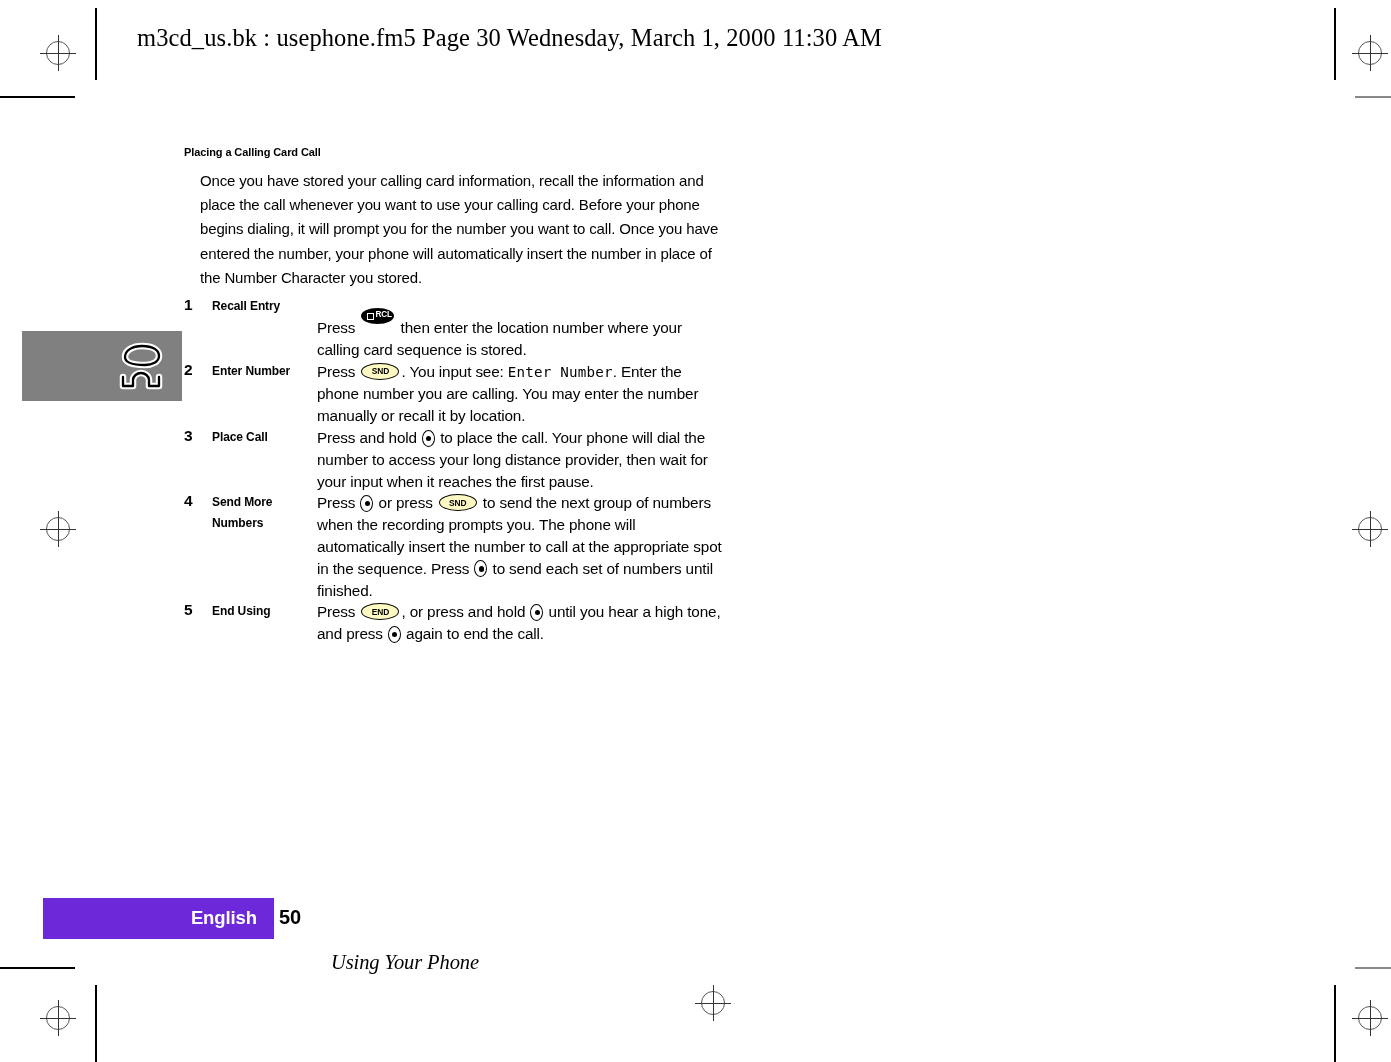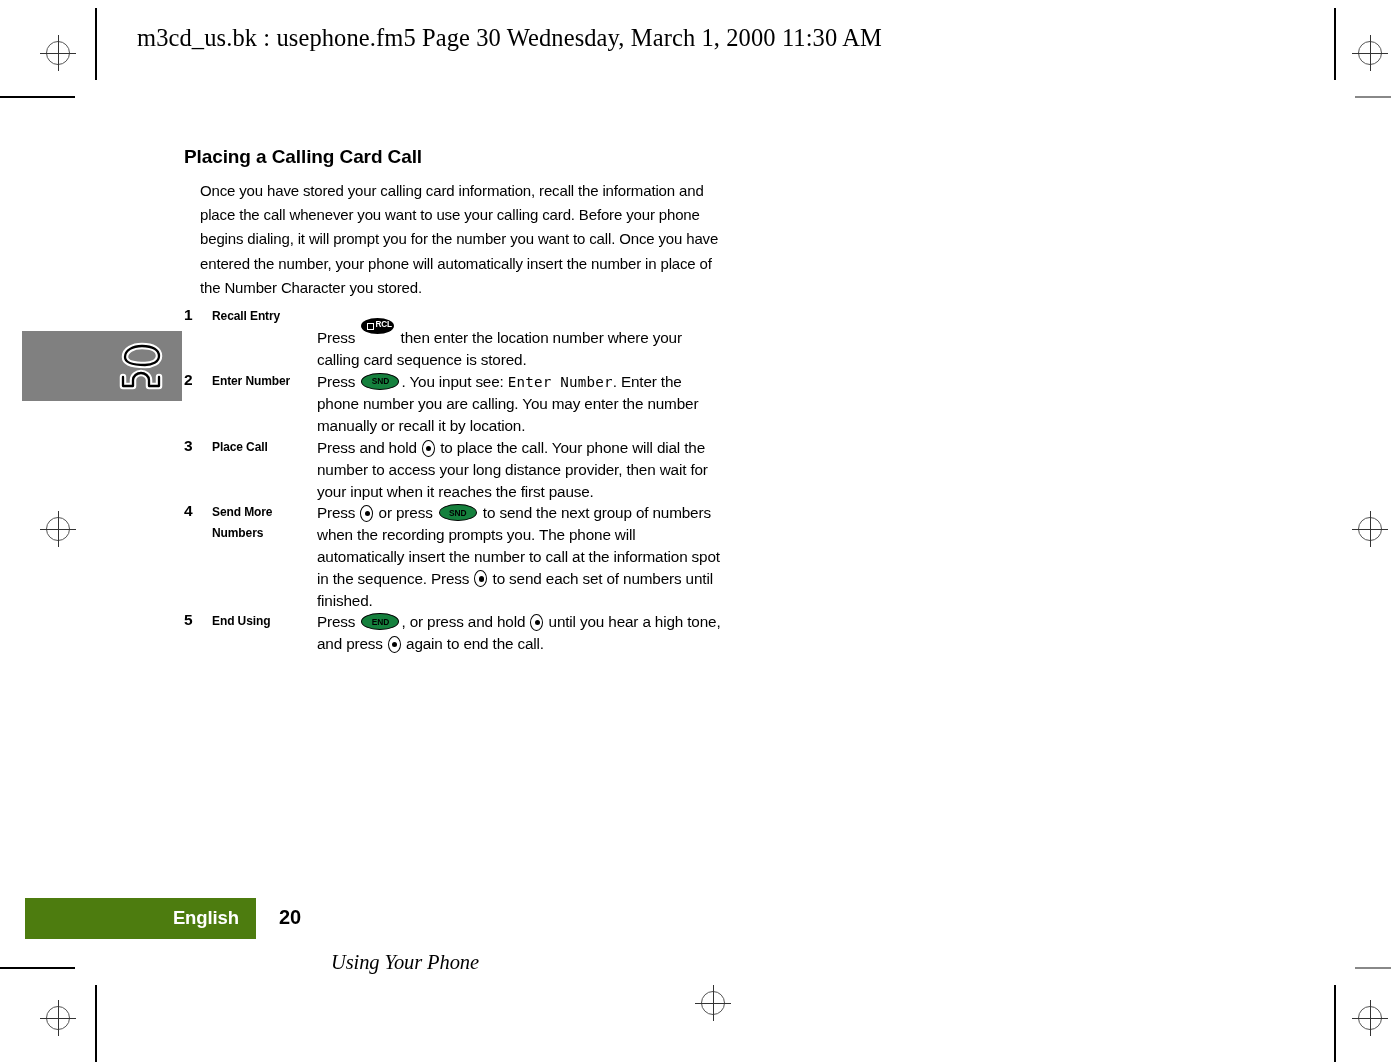--- a/index.html
+++ b/index.html
@@ -79,21 +79,21 @@
   }
 
   
   .content {
     position: absolute;
     left: 184px;
     top: 146px;
     width: 560px;
   }
   .section-title {
-    font-size: 19px;
+    font-size: 11px;
     font-weight: bold;
     letter-spacing: -0.1px;
     margin: 0 0 11px 0;
     color: #000;
   }
   .intro {
     margin: 0 0 6px 16px;
     font-size: 15px;
     line-height: 24.2px;
     width: 528px;
@@ -169,21 +169,21 @@
     font-family: "Liberation Sans", sans-serif;
   }
   
   .key-oval {
     width: 38px;
     height: 17px;
     border-radius: 50%;
     border: 1.6px solid #000;
     box-sizing: border-box;
     margin: 0 2px;
-    background: #15803d;
+    background: #fef9c3;
   }
   .key-oval .txt {
     position: absolute;
     left: 0;
     top: 2.4px;
     width: 100%;
     text-align: center;
     font-size: 8.4px;
     font-weight: bold;
     letter-spacing: -0.1px;
@@ -216,25 +216,25 @@
   .lcd {
     font-family: "DejaVu Sans Mono", monospace;
     font-size: 14.2px;
     letter-spacing: 0.2px;
     color: #000;
   }
 
   
   .footer-bar {
     position: absolute;
-    left: 25px;
+    left: 43px;
     top: 898px;
     width: 231px;
     height: 41px;
-    background: #4d7c0f;
+    background: #6d28d9;
   }
   .footer-bar .lang {
     position: absolute;
     right: 17px;
     top: 9px;
     color: #ffffff;
     font-size: 18.5px;
     font-weight: bold;
     letter-spacing: -0.1px;
   }
@@ -372,21 +372,21 @@
         <td class="lbl">Send More Numbers</td>
         <td class="desc">
           <span>Press</span>
           <span class="key key-dot">
             <span class="dot"></span>
           </span>
           <span>or press</span>
           <span class="key key-oval">
             <span class="txt">SND</span>
           </span>
-          <span>to send the next group of numbers when the recording prompts you. The phone will automatically insert the number to call at the information spot in the sequence. Press</span>
+          <span>to send the next group of numbers when the recording prompts you. The phone will automatically insert the number to call at the appropriate spot in the sequence. Press</span>
           <span class="key key-dot">
             <span class="dot"></span>
           </span>
           <span>to send each set of numbers until finished.</span>
         </td>
       </tr>
 
       <tr>
         <td class="num">5</td>
         <td class="lbl">End Using</td>
@@ -406,14 +406,14 @@
         </td>
       </tr>
 
     </tbody>
   </table>
 </div>
 
 <div class="footer-bar">
   <span class="lang">English</span>
 </div>
-<div class="footer-page-num">20</div>
+<div class="footer-page-num">50</div>
 <div class="footer-section">Using Your Phone</div>
 
 </body></html>

